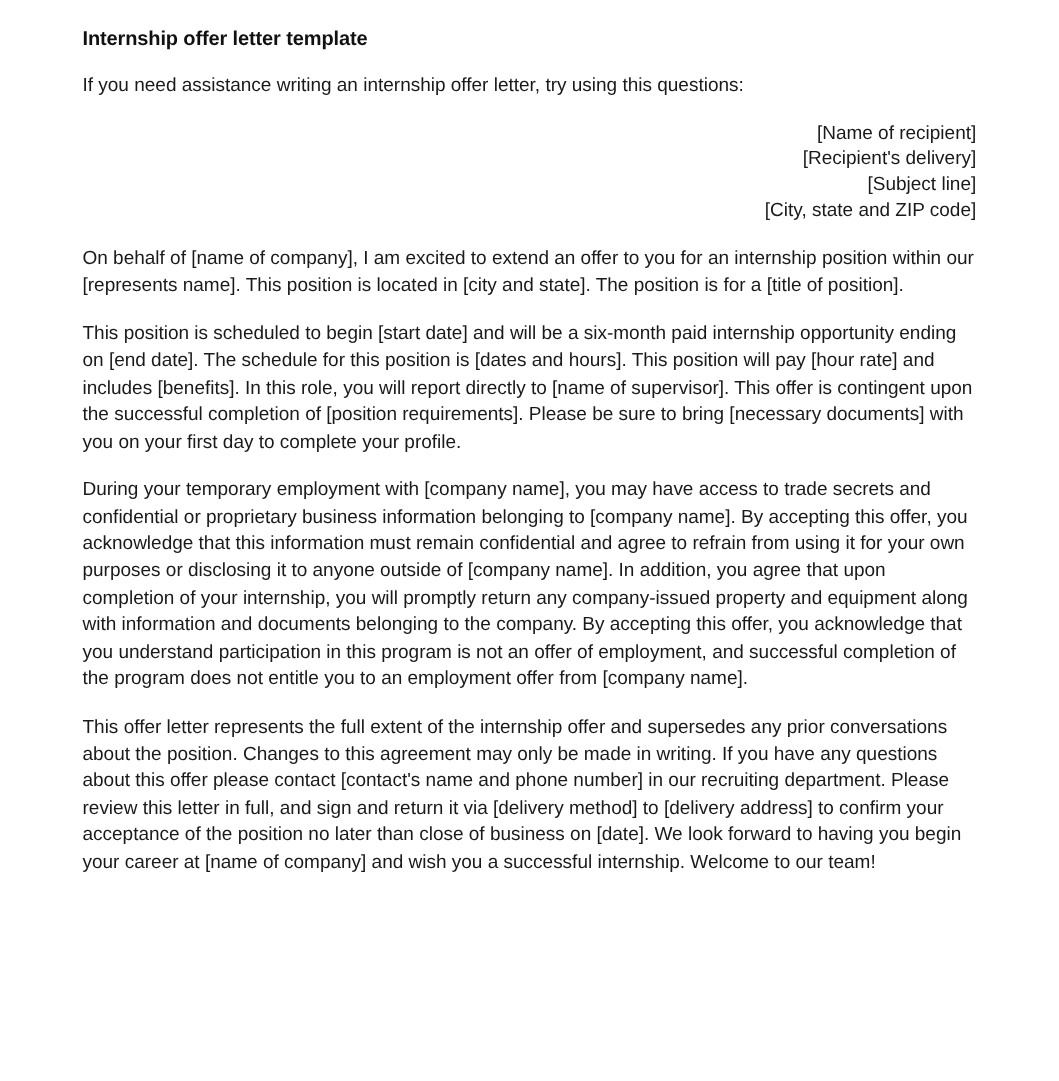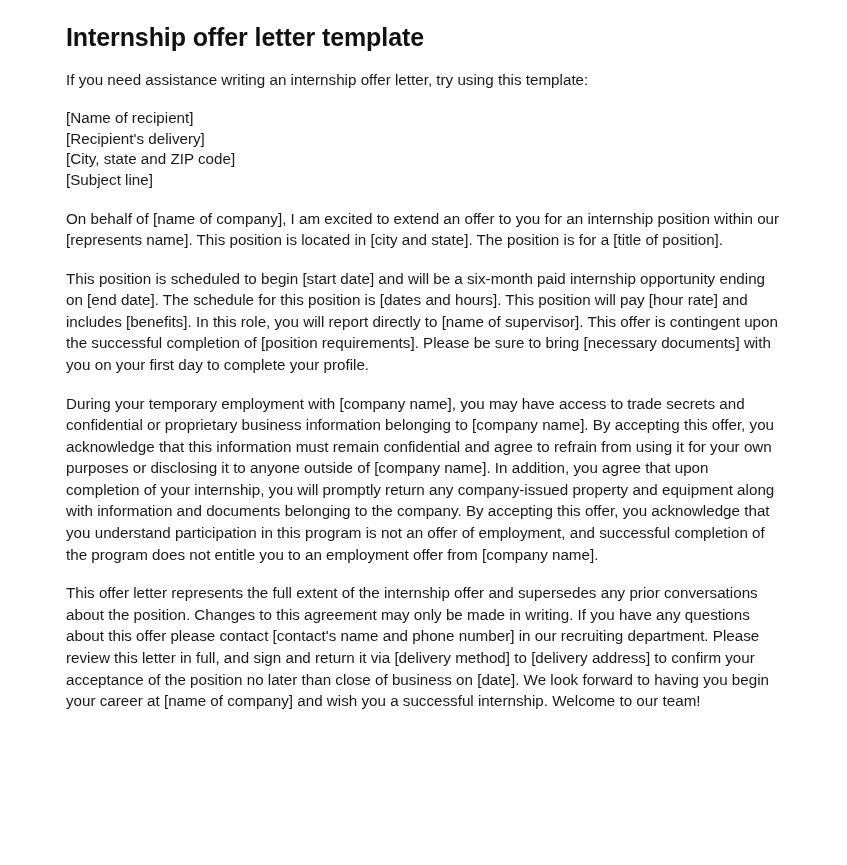--- a/index.html
+++ b/index.html
@@ -13,21 +13,21 @@
     font-family: "Liberation Sans", sans-serif;
     color: #1a1a1a;
     overflow: hidden;
   }
   .page {
     padding: 22px 66px 0 66px;
     box-sizing: border-box;
     width: 847px;
   }
   .doc-title {
-    font-size: 25px;
+    font-size: 16px;
     font-weight: bold;
     line-height: 1.25;
     margin: 0 0 16px 0;
     letter-spacing: -0.1px;
     color: #111111;
   }
   p.para {
     font-size: 15.2px;
     line-height: 1.42;
     margin: 0 0 17px 0;
@@ -36,37 +36,38 @@
   p.tight {
     margin-bottom: 0;
   }
   .block {
     margin: 0 0 17px 0;
   }
   .block .line {
     font-size: 15.2px;
     line-height: 1.36;
     color: #1a1a1a;
+    text-align: right;
   }
 </style>
 </head>
 <body>
 
 <div class="page">
 
   <h1 class="doc-title">Internship offer letter template</h1>
 
-  <p class="para">If you need assistance writing an internship offer letter, try using this template:</p>
+  <p class="para">If you need assistance writing an internship offer letter, try using this questions:</p>
 
 
   <div class="block">
     <div class="line">[Name of recipient]</div>
     <div class="line">[Recipient's delivery]</div>
+    <div class="line">[Subject line]</div>
     <div class="line">[City, state and ZIP code]</div>
-    <div class="line">[Subject line]</div>
   </div>
 
 
   <p class="para">On behalf of [name of company], I am excited to extend an offer to you for an internship position within our [represents name]. This position is located in [city and state]. The position is for a [title of position].</p>
   <p class="para">This position is scheduled to begin [start date] and will be a six-month paid internship opportunity ending on [end date]. The schedule for this position is [dates and hours]. This position will pay [hour rate] and includes [benefits]. In this role, you will report directly to [name of supervisor]. This offer is contingent upon the successful completion of [position requirements]. Please be sure to bring [necessary documents] with you on your first day to complete your profile.</p>
   <p class="para">During your temporary employment with [company name], you may have access to trade secrets and confidential or proprietary business information belonging to [company name]. By accepting this offer, you acknowledge that this information must remain confidential and agree to refrain from using it for your own purposes or disclosing it to anyone outside of [company name]. In addition, you agree that upon completion of your internship, you will promptly return any company-issued property and equipment along with information and documents belonging to the company. By accepting this offer, you acknowledge that you understand participation in this program is not an offer of employment, and successful completion of the program does not entitle you to an employment offer from [company name].</p>
   <p class="para tight">This offer letter represents the full extent of the internship offer and supersedes any prior conversations about the position. Changes to this agreement may only be made in writing. If you have any questions about this offer please contact [contact's name and phone number] in our recruiting department. Please review this letter in full, and sign and return it via [delivery method] to [delivery address] to confirm your acceptance of the position no later than close of business on [date]. We look forward to having you begin your career at [name of company] and wish you a successful internship. Welcome to our team!</p>
 
 </div>
 

